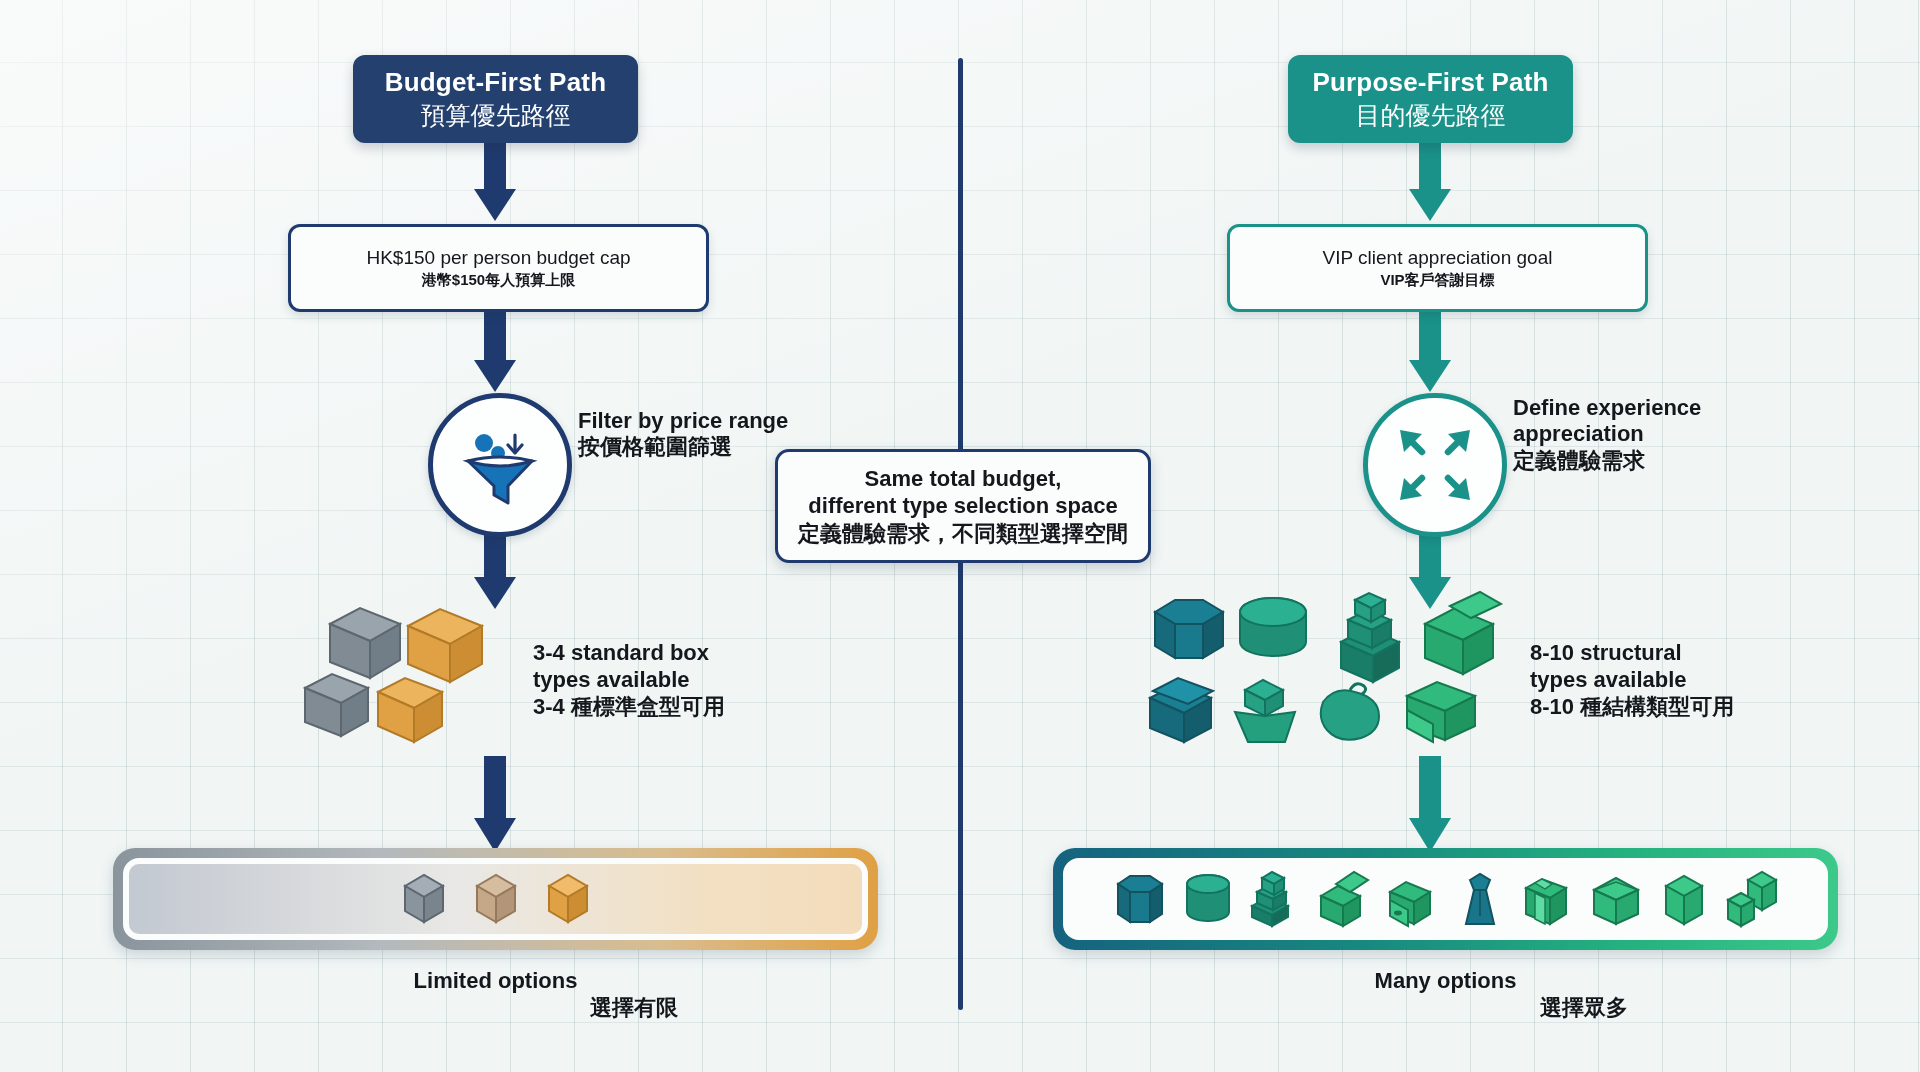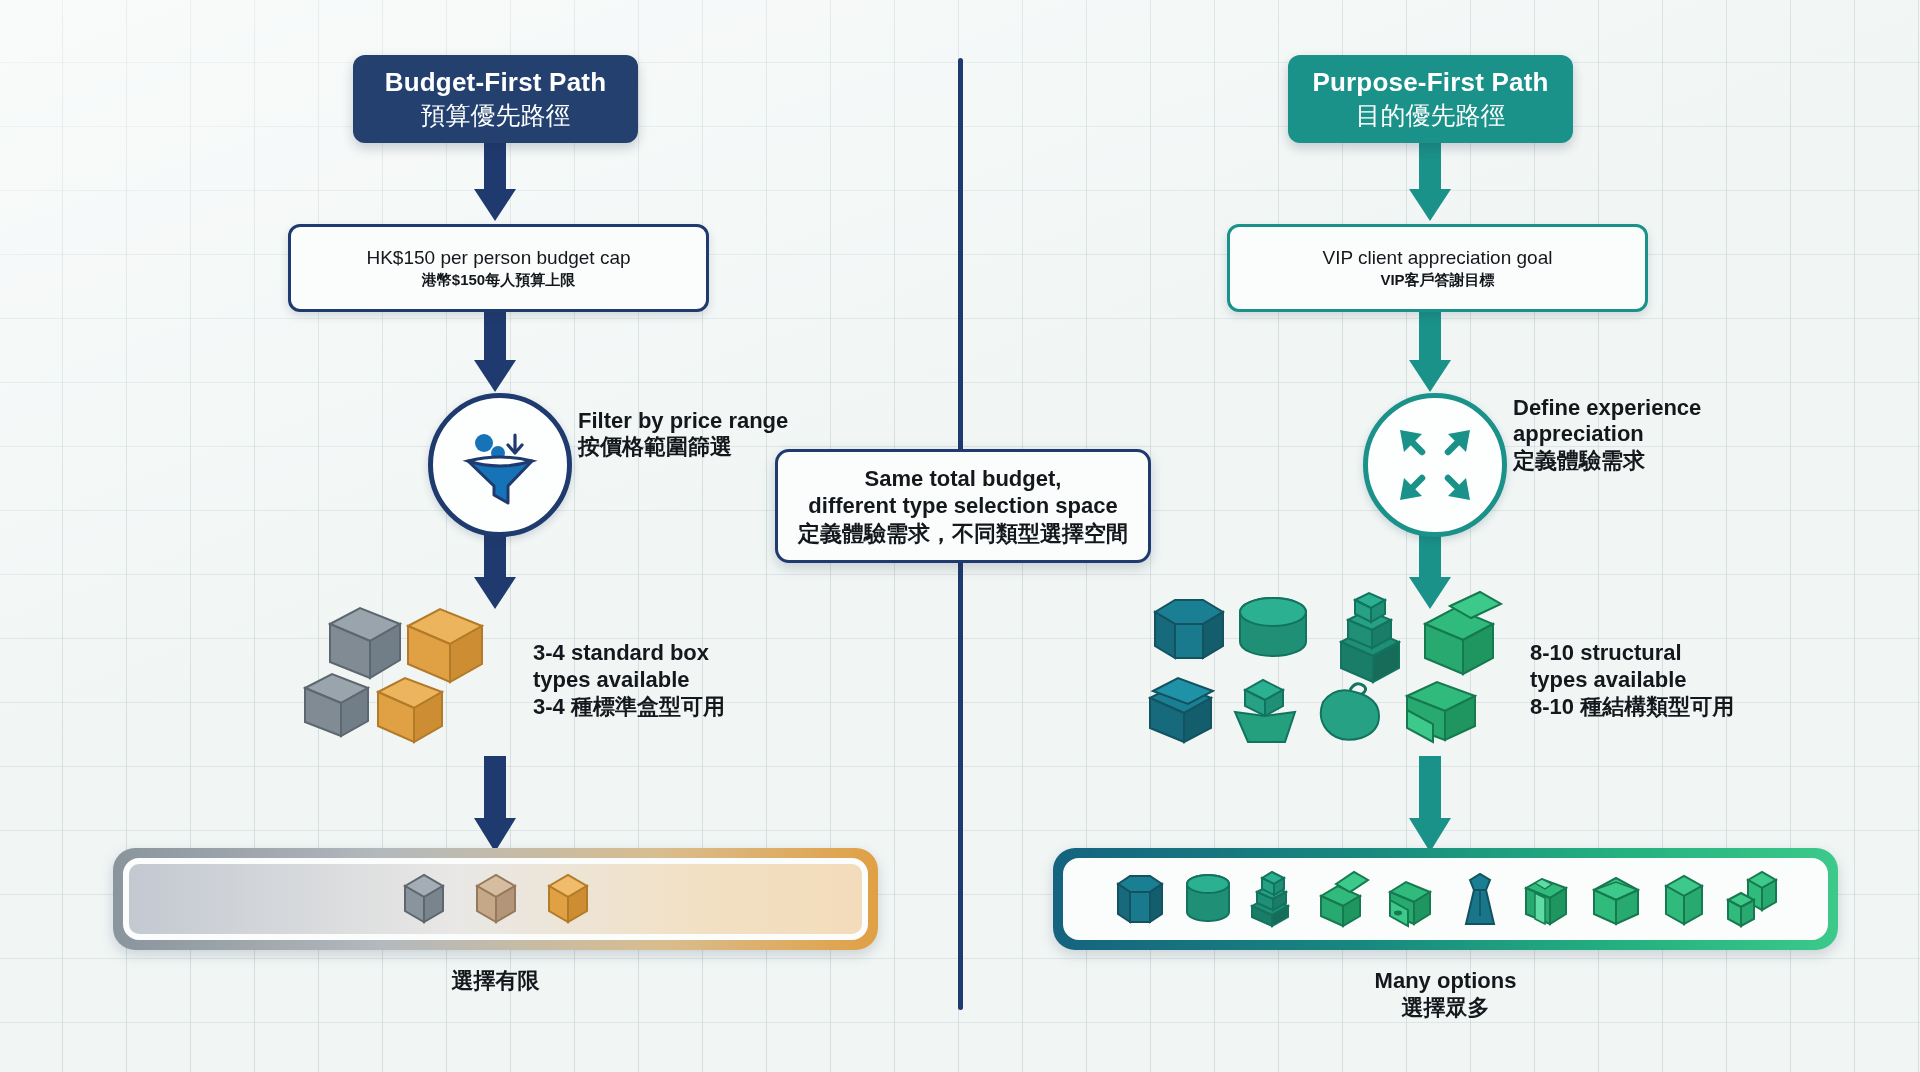--- a/index.html
+++ b/index.html
@@ -84,21 +84,21 @@
   
   .result-bar{position:absolute;border-radius:22px;z-index:5;}
   .result-inner{
     position:absolute;inset:10px;border-radius:16px;
     display:flex;align-items:center;justify-content:center;gap:26px;
   }
   .result-caption{
     position:absolute;text-align:center;line-height:1.22;color:#14181c;z-index:5;
   }
   .result-caption .en{font-size:22px;font-weight:bold;}
-  .result-caption .zh{font-size:22px;font-weight:bold;}
+  .result-caption .zh{font-size:22px;font-weight:bold;text-align:right;}
 
   #divider{
     position:absolute;width:5px;border-radius:3px;background:#1f3a6e;z-index:8;
   }
 </style>
 </head>
 <body>
 
 <div id="stage">
 
@@ -202,20 +202,21 @@
         <polygon points="23,27 42,16 42,41 23,52" fill="#b3967a" stroke="#96795a" stroke-width="2"></polygon>
       </svg>
       <svg width="46" height="58" viewBox="0 0 46 58">
         <polygon points="4,16 23,5 42,16 23,27" fill="#f0bb6b" stroke="#b37a27" stroke-width="2"></polygon>
         <polygon points="4,16 23,27 23,52 4,41" fill="#e0a044" stroke="#b37a27" stroke-width="2"></polygon>
         <polygon points="23,27 42,16 42,41 23,52" fill="#cd8e33" stroke="#b37a27" stroke-width="2"></polygon>
       </svg>
     </div>
   </div>
   <div class="result-caption" style="left:313px;top:968px;width:365px;">
+    <div class="en">Limited options</div>
     <div class="zh">選擇有限</div>
   </div>
 
   <div id="center-callout" style="left:775px;top:449px;width:370px;height:108px;">
     <div>Same total budget,</div>
     <div>different type selection space</div>
     <div>定義體驗需求，不同類型選擇空間</div>
   </div>
 
   <div class="path-header" style="left:1288px;top:55px;width:285px;height:88px;background:#1a9289;">

